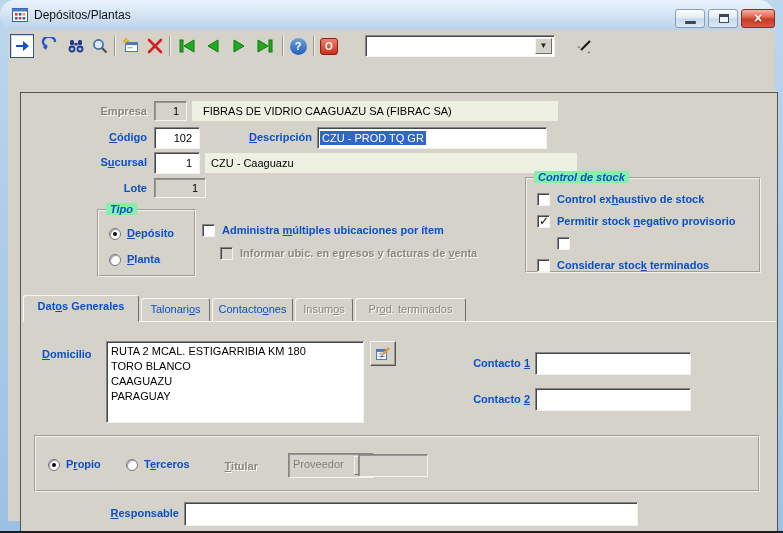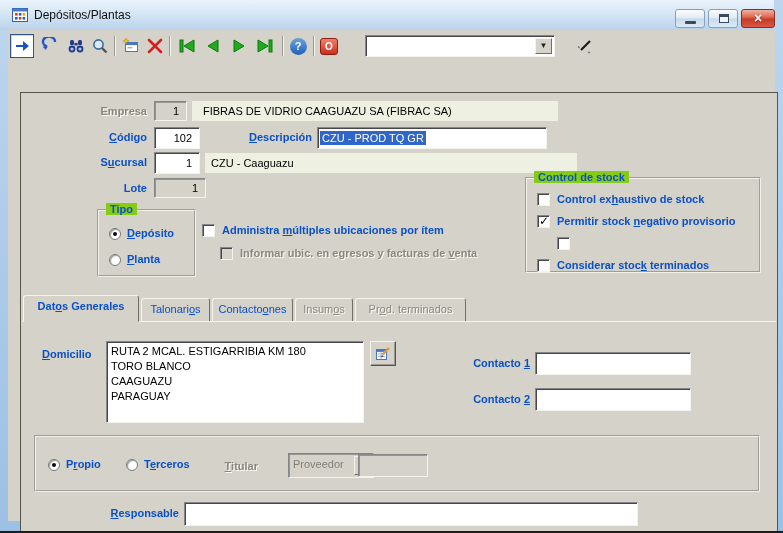--- a/index.html
+++ b/index.html
@@ -4,21 +4,21 @@
 <style>
   * { margin:0; padding:0; box-sizing:border-box; }
   html,body { width:783px; height:533px; }
   body { font-family:"Liberation Sans","DejaVu Sans",sans-serif; font-size:11px; }
 
   .window { position:relative; width:783px; height:533px;
     background:linear-gradient(#bcd6ee,#9cc0e4); overflow:hidden; }
   .window::after { content:""; position:absolute; left:0; right:0; bottom:0; height:2px; background:#1c1c1c; }
 
   .titlebar { position:absolute; left:0; top:0; width:774px; height:30px;
-    background:linear-gradient(#eaf3fc 0%,#d6e6f5 45%,#b9d2ea 100%); }
+    background:linear-gradient(#eaf3fc 0%,#d6e6f5 45%,#b9d2ea 100%);border-radius:15px; }
   .titlebar-title { position:absolute; left:34px; top:8px; font-size:12px; color:#111; }
   .app-icon { position:absolute; left:12px; top:7px; width:16px; height:16px; }
   .caption-btn { position:absolute; top:9px; height:19px; border:1px solid #87a0b8; border-radius:3px;
     background:linear-gradient(#fdfdfd,#dfeaf4 48%,#c6d8ea 52%,#dcebf8); }
   .caption-btn.min { left:675px; width:30px; }
   .caption-btn.max { left:708px; width:30px; }
   .caption-btn.close { left:741px; width:34px; border-color:#8c2c20;
     background:linear-gradient(#f2b0a0 0%,#e06a54 40%,#c63c28 55%,#d85844 100%); }
   .glyph-min { position:absolute; left:9px; top:11px; width:11px; height:3px; background:#3a4a5a; border-radius:1px; }
   .glyph-max { position:absolute; left:10px; top:4px; width:10px; height:9px; border:1px solid #3a4a5a; border-top:3px solid #3a4a5a; background:#eef5fb; }
@@ -43,21 +43,21 @@
   .dis-lbl { color:#8a887e; font-weight:bold; text-shadow:1px 1px 0 #fdfcf6; }
   .lblk { position:absolute; text-align:right; }
   .sunken { background:#fff; border:1px solid; border-color:#848688 #f4f4ee #f4f4ee #848688; box-shadow:inset 1px 1px 0 #45474a; }
   .sunken-dis { background:#d5d2c9; border:1px solid; border-color:#848688 #f4f4ee #f4f4ee #848688; box-shadow:inset 1px 1px 0 #96948c; }
   .flatfield { background:#eef0e2; }
   .valbox { font-size:11px; color:#000; }
   .r { text-align:right; padding-right:7px; }
   input.plain { width:100%; height:100%; border:0; outline:0; background:transparent; font:11px "Liberation Sans","DejaVu Sans",sans-serif; padding:0 4px; }
 
   .groupbox { position:absolute; border:2px groove #f2f0e8; }
-  .gtitle { position:absolute; top:-8px; left:7px; background:#84cc16; padding:0 4px; font-weight:bold; color:#0a50c8; }
+  .gtitle { position:absolute; top:-8px; left:7px; background:#86efac; padding:0 4px; font-style:italic; font-weight:bold; color:#0a50c8; }
 
   .radio { position:absolute; width:12px; height:12px; border-radius:50%; background:#fff; border:1px solid #76787a; box-shadow:inset 1px 1px 1px #9a9c9e; }
   .radio.sel::after { content:""; position:absolute; left:3px; top:3px; width:4px; height:4px; border-radius:50%; background:#0a0a0a; }
   .cb { position:absolute; width:13px; height:13px; background:#fff; border:1px solid; border-color:#848688 #f4f4ee #f4f4ee #848688; box-shadow:inset 1px 1px 0 #45474a; }
   .cb.checked::after { content:"✓"; font-family:"DejaVu Sans",sans-serif; position:absolute; left:1px; top:-2px; font-size:12px; font-weight:bold; color:#000; }
 
   .tab { position:absolute; background:#d5d2c9; border:1px solid; border-color:#f6f4ec #6e7066 #d5d2c9 #f6f4ec; border-radius:3px 3px 0 0; text-align:center; color:#0a50c8; padding-top:4px; font-size:11px; }
   .tab.active { font-weight:bold; z-index:3; }
   .tab.disabled { color:#8a887e; text-shadow:1px 1px 0 #fdfcf6; }
   .tabline { position:absolute; left:1px; top:228px; width:754px; height:1px; background:#f6f4ec; z-index:1; }

